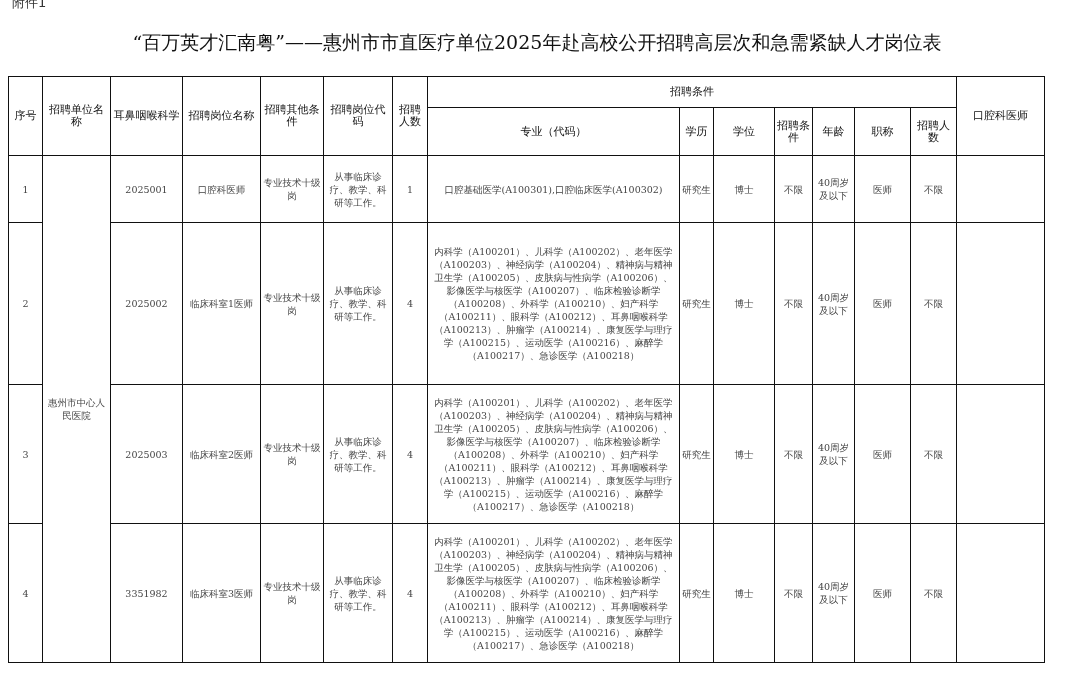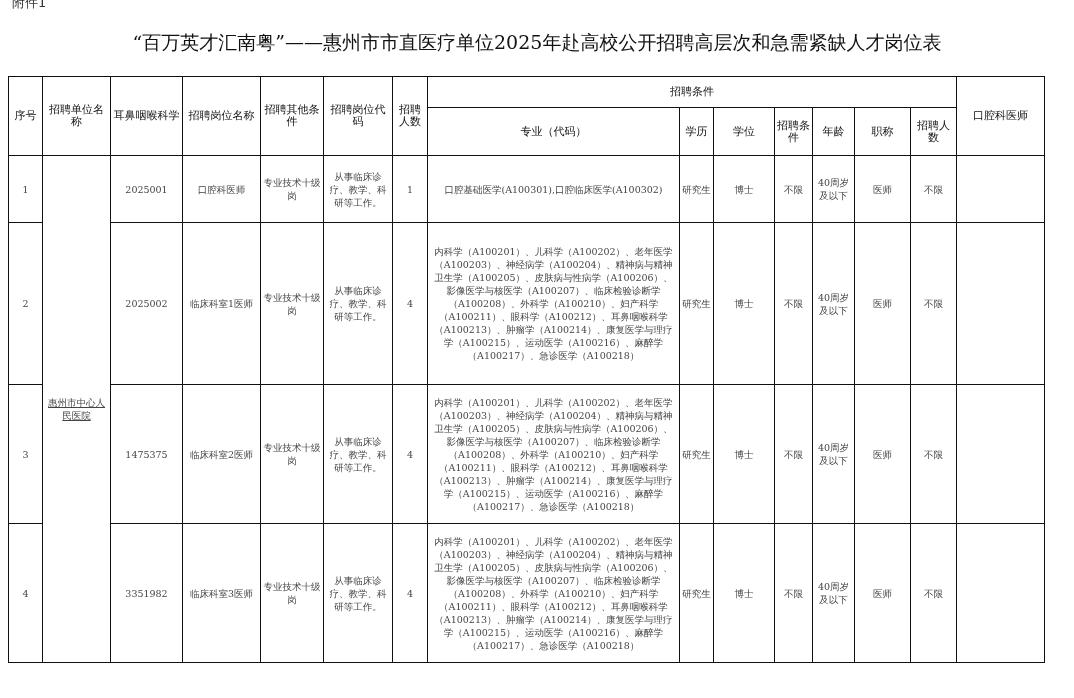--- a/index.html
+++ b/index.html
@@ -9,21 +9,21 @@
                 font-family: "DejaVu Sans", sans-serif; }
   .title { position: absolute; left: 0; top: 30px; width: 1074px; text-align: center;
            font-size: 19px; font-weight: normal; color: #111; letter-spacing: 0px; white-space: nowrap; }
   table.jobs { position: absolute; left: 8px; top: 76px; border-collapse: collapse;
                table-layout: fixed; width: 1036px; }
   table.jobs td, table.jobs th { border: 1.5px solid #111; text-align: center; vertical-align: middle;
                                  padding: 0 2px; overflow: hidden; }
   table.jobs th { font-family: "DejaVu Sans", sans-serif; font-weight: normal; font-size: 11px; color: #111; line-height: 12px; }
   table.jobs td { font-size: 9.5px; color: #444; line-height: 13px; }
   td.majors { font-size: 9px; line-height: 12.2px; padding: 0 1px; }
-  td.unit { vertical-align: middle; text-decoration: underline; }
+  td.unit { vertical-align: middle; }
   .hdr-row1 { height: 31px; }
   .hdr-row2 { height: 48px; }
   .r1 { height: 67px; }
   .r2 { height: 162px; }
   .r3 { height: 139px; }
   .r4 { height: 139px; }
 </style>
 </head>
 <body>
 
@@ -99,21 +99,21 @@
       <td>研究生</td>
       <td>博士</td>
       <td>不限</td>
       <td>40周岁及以下</td>
       <td>医师</td>
       <td>不限</td>
       <td></td>
     </tr>
     <tr class="r3">
       <td>3</td>
-      <td>1475375</td>
+      <td>2025003</td>
       <td>临床科室2医师</td>
       <td>专业技术十级岗</td>
       <td>从事临床诊疗、教学、科研等工作。</td>
       <td>4</td>
       <td class="majors">内科学（A100201）、儿科学（A100202）、老年医学（A100203）、神经病学（A100204）、精神病与精神卫生学（A100205）、皮肤病与性病学（A100206）、影像医学与核医学（A100207）、临床检验诊断学（A100208）、外科学（A100210）、妇产科学（A100211）、眼科学（A100212）、耳鼻咽喉科学（A100213）、肿瘤学（A100214）、康复医学与理疗学（A100215）、运动医学（A100216）、麻醉学（A100217）、急诊医学（A100218）</td>
       <td>研究生</td>
       <td>博士</td>
       <td>不限</td>
       <td>40周岁及以下</td>
       <td>医师</td>

